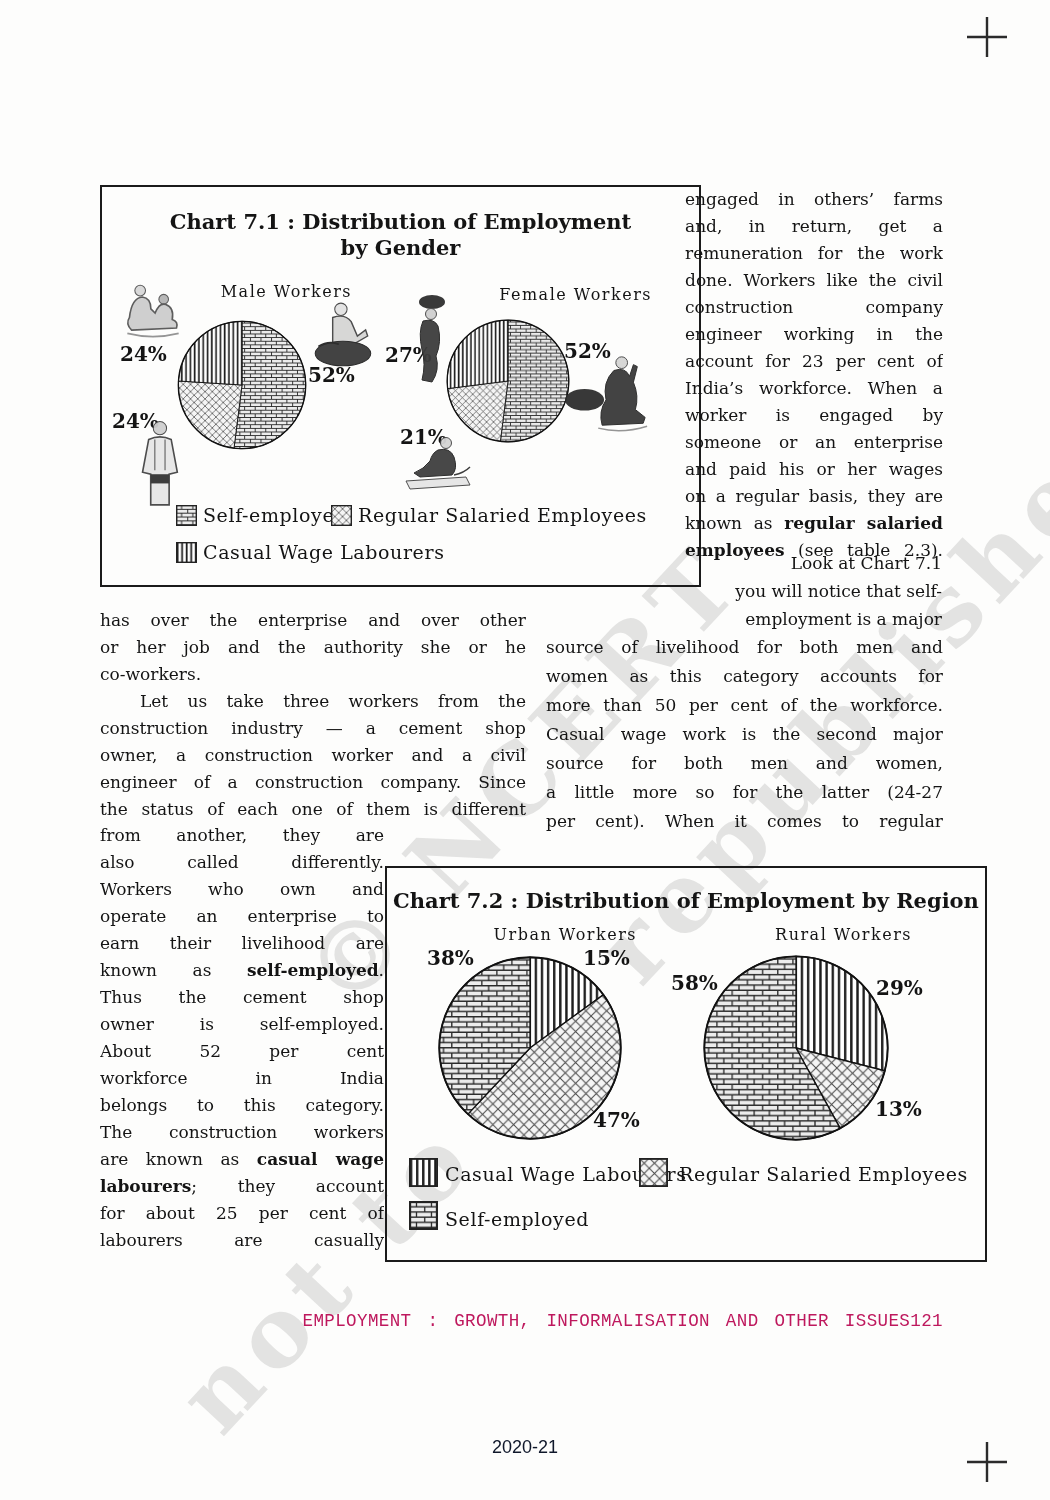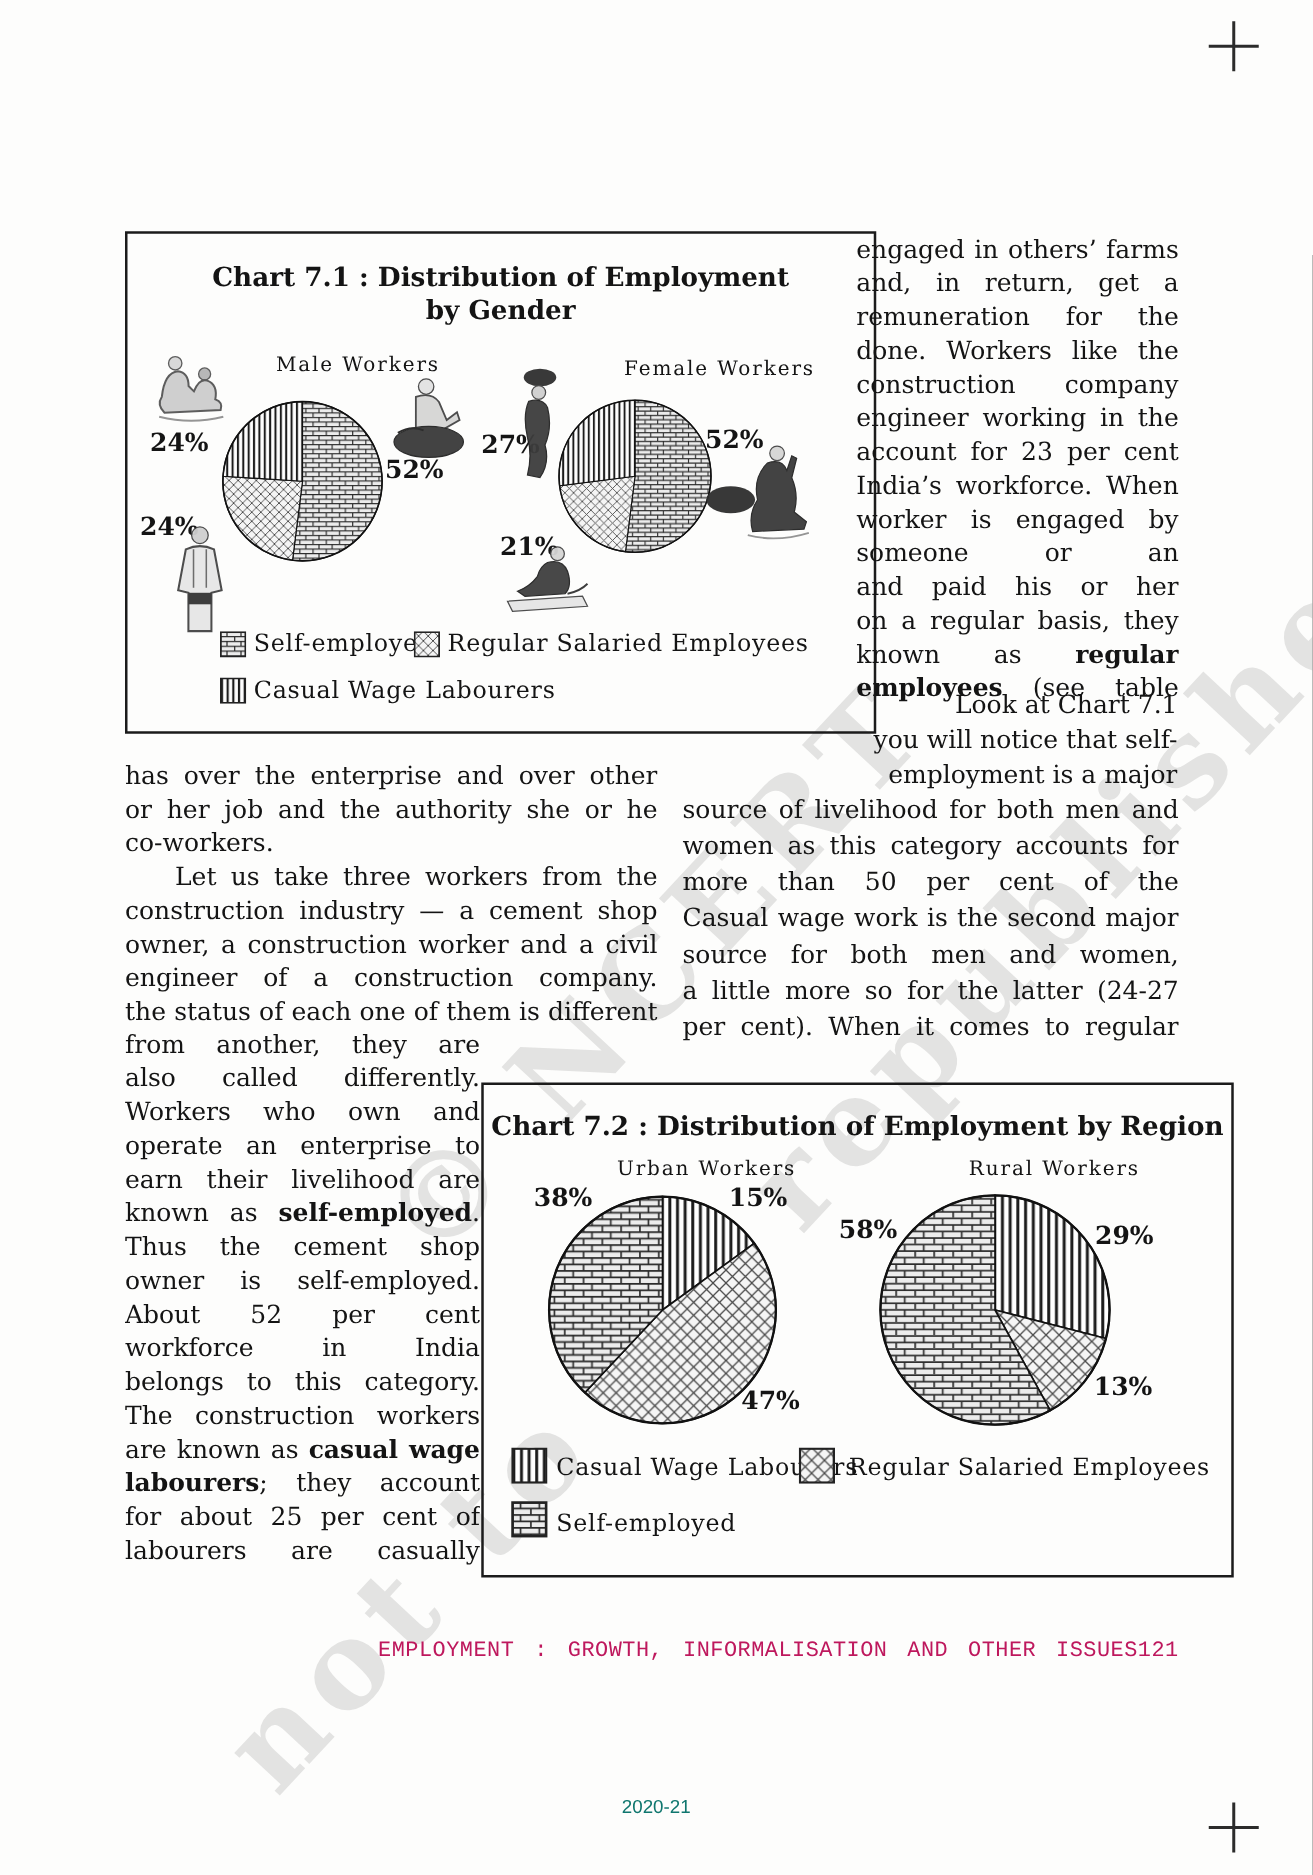--- a/index.html
+++ b/index.html
@@ -10,21 +10,21 @@
   }
   
   .wm{
     position:absolute; white-space:nowrap; pointer-events:none;
     font-family:"DejaVu Serif", serif; font-size:96px; letter-spacing:10px;
     color:rgba(40,40,40,0.12); font-weight:bold; z-index:0;
   }
   .wm1{left:230px; top:720px; transform:rotate(-47deg);}
   .wm2{left:-20px; top:860px; transform:rotate(-47deg);}
   
-  .tblock{position:absolute; font-size:20px; z-index:2;}
+  .tblock{position:absolute; font-size:17px; z-index:2;}
   .line{height:27px; line-height:27px; text-align:justify; text-align-last:justify; overflow:hidden;}
   .lh28 .line{height:28px; line-height:28px;}
   .lh29 .line{height:29px; line-height:29px;}
   .line.flat{text-align-last:left;}
   .line.indent{text-indent:40px;}
   .bold{font-weight:bold;}
   .ralign .line{text-align:right; text-align-last:right;}
   
   .chartbox{position:absolute; border:2.5px solid #1b1b1b; background:transparent; z-index:2;padding-left:40px;}
   .ctitle{position:absolute; left:0; right:0; text-align:center; font-weight:bold; font-size:21px;}
@@ -35,21 +35,21 @@
   svg.pie{position:absolute;}
   .illus{position:absolute; opacity:0.95;}
   
   .footer{
     position:absolute; left:100px; top:1311px; width:843px; z-index:2;
     font-family:Liberation Mono, monospace; font-size:17.5px; color:#be185d;
     letter-spacing:0.4px; word-spacing:5px; display:flex; justify-content:flex-end;
   }
   .edition{
     position:absolute; left:0; right:0; top:1437px; text-align:center; z-index:2;
-    font-family:"Liberation Sans", sans-serif; font-size:15px; color:#0f766e;
+    font-family:"Liberation Sans", sans-serif; font-size:18px; color:#0f172a;
   }
   .cropmark{position:absolute; z-index:3;}
   .defs-holder{position:absolute; width:0; height:0;}
 </style>
 </head>
 <body>
 
 <div class="page">
 
   <svg class="defs-holder" aria-hidden="true">

